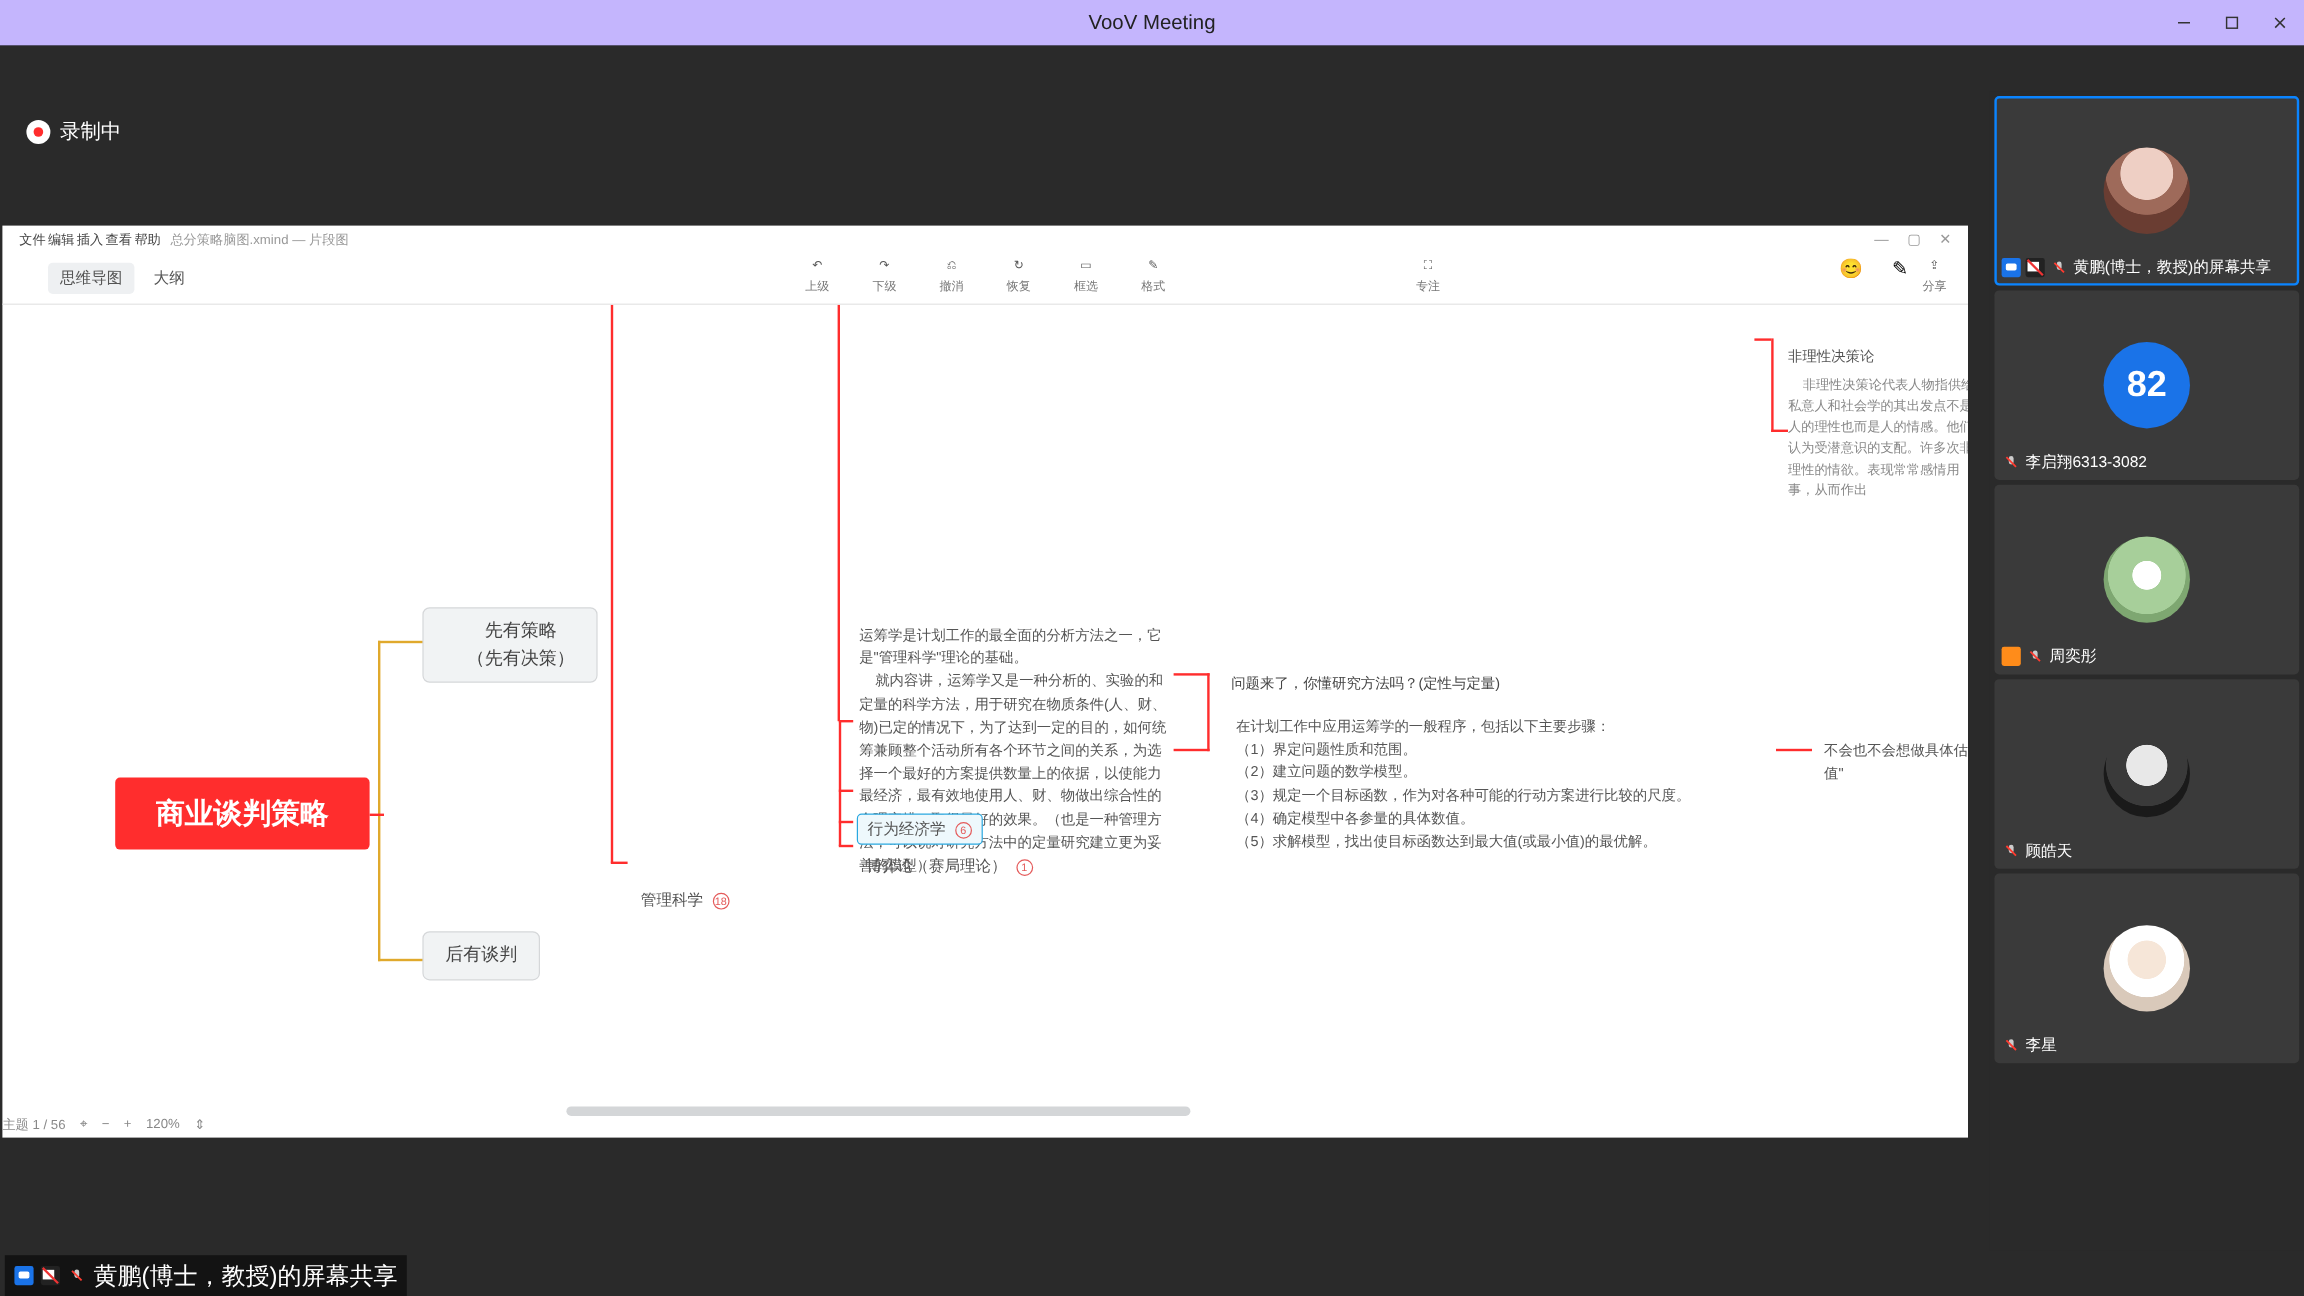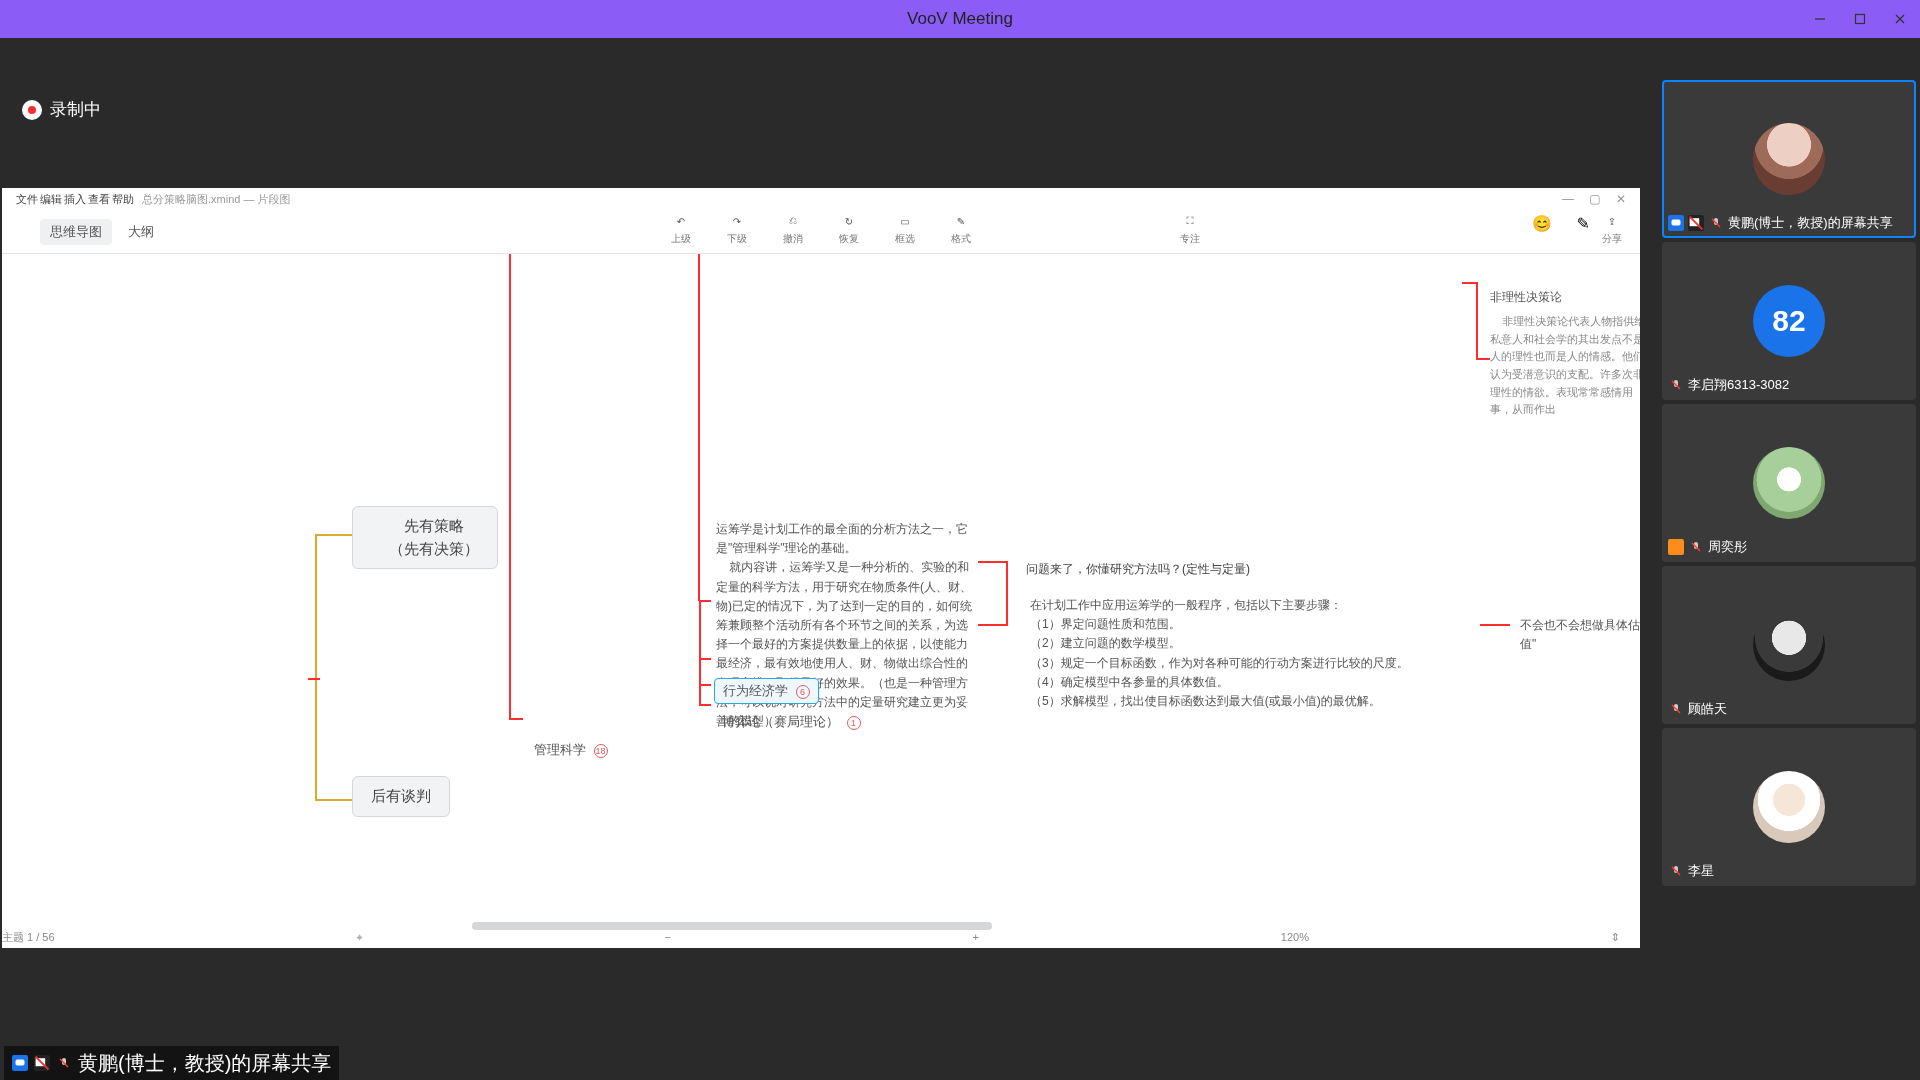--- a/index.html
+++ b/index.html
@@ -1,19 +1,19 @@
 <!DOCTYPE html>
 <html><head>
 <meta charset="utf-8">
 <style>
   * { margin: 0; padding: 0; box-sizing: border-box; font-family: -apple-system, "Segoe UI", "Microsoft YaHei", sans-serif; }
   html, body { width: 1920px; height: 1080px; background: #000; overflow: hidden; }
 
   
-  .titlebar { height: 38px; background: #8b5cf6; display: flex; align-items: center; justify-content: center; position: relative; font-size: 17px; color: #222; }
+  .titlebar { height: 38px; background: #c4b5fd; display: flex; align-items: center; justify-content: center; position: relative; font-size: 17px; color: #222; }
   .titlebar .winbtns { position: absolute; right: 0; top: 0; height: 38px; display: flex; }
   .titlebar .winbtn { width: 40px; display: flex; align-items: center; justify-content: center; color: #333; }
   .titlebar .winbtn svg { width: 14px; height: 14px; }
 
   
   .stage { position: absolute; top: 38px; left: 0; right: 0; bottom: 0; background: #2a2a2a; }
 
   
   .recbar { position: absolute; top: 60px; left: 22px; display: flex; align-items: center; gap: 8px; color: #fff; font-size: 17px; }
   .recicon { width: 20px; height: 20px; background: #fff; border-radius: 50%; display: flex; align-items: center; justify-content: center; }
@@ -77,21 +77,21 @@
   .line.rh6 { left: 697px; top: 450px; width: 12px; height: 2px; }
   .line.rh7 { left: 976px; top: 307px; width: 30px; height: 2px; }
   .line.rh8 { left: 976px; top: 370px; width: 30px; height: 2px; }
   .line.rv3 { left: 1004px; top: 307px; width: 2px; height: 65px; }
   .line.rh9 { left: 1478px; top: 370px; width: 30px; height: 2px; }
   .line.rh10 { left: 1460px; top: 28px; width: 14px; height: 2px; }
   .line.rv4 { left: 1474px; top: 28px; width: 2px; height: 78px; }
   .line.rh11 { left: 1474px; top: 104px; width: 14px; height: 2px; }
 
   
-  .statusbar { position: absolute; left: 0; right: 0; bottom: 0; height: 22px; font-size: 11px; color: #888; display: flex; align-items: center; justify-content: space-between; padding-right: 20px; gap: 12px; }
+  .statusbar { position: absolute; left: 0; right: 0; bottom: 0; height: 22px; font-size: 11px; color: #888; display: flex; align-items: center; justify-content: flex-start; padding-right: 8px; gap: 12px; }
   .hscroll { position: absolute; left: 470px; bottom: 18px; width: 520px; height: 8px; background: #d4d6d8; border-radius: 4px; }
 
   
   .pstrip { position: absolute; top: 38px; right: 0; width: 262px; bottom: 38px; background: #2a2a2a; display: flex; flex-direction: column; gap: 4px; padding-top: 4px; padding-left: 4px; padding-right: 4px; }
   .tile { position: relative; height: 158px; background: #3a3a3a; border-radius: 4px; display: flex; align-items: center; justify-content: center; overflow: hidden; }
   .tile.sel { outline: 2px solid #0a84ff; outline-offset: -2px; }
   .avatar { width: 72px; height: 72px; border-radius: 50%; background: #ddd; background-size: cover; background-position: center; }
   .numavatar { width: 72px; height: 72px; border-radius: 50%; background: #1a73e8; color: #fff; font-size: 30px; font-weight: 600; display: flex; align-items: center; justify-content: center; }
   .tile .nm { position: absolute; left: 6px; bottom: 6px; display: flex; align-items: center; gap: 4px; font-size: 13px; color: #fff; }
   .micico { width: 16px; height: 16px; display: inline-flex; align-items: center; justify-content: center; }
@@ -217,20 +217,21 @@
       <div class="line redl rh5"></div>
       <div class="line redl rh6"></div>
       <div class="line redl rh7"></div>
       <div class="line redl rh8"></div>
       <div class="line redl rv3"></div>
       <div class="line redl rh9"></div>
       <div class="line redl rh10"></div>
       <div class="line redl rv4"></div>
       <div class="line redl rh11"></div>
 
+      <div class="rootnode">商业谈判策略</div>
 
       <div class="node n1">
         <span>先有策略</span><br>
         <span>（先有决策）</span>
       </div>
       <div class="node n2">后有谈判</div>
 
       <div class="txtnode t1" style="white-space:pre-wrap">运筹学是计划工作的最全面的分析方法之一，它是"管理科学"理论的基础。
     就内容讲，运筹学又是一种分析的、实验的和定量的科学方法，用于研究在物质条件(人、财、物)已定的情况下，为了达到一定的目的，如何统筹兼顾整个活动所有各个环节之间的关系，为选择一个最好的方案提供数量上的依据，以使能力最经济，最有效地使用人、财、物做出综合性的合理安排，取得最好的效果。（也是一种管理方法，可以说对研究方法中的定量研究建立更为妥善的模型）</div>
 

